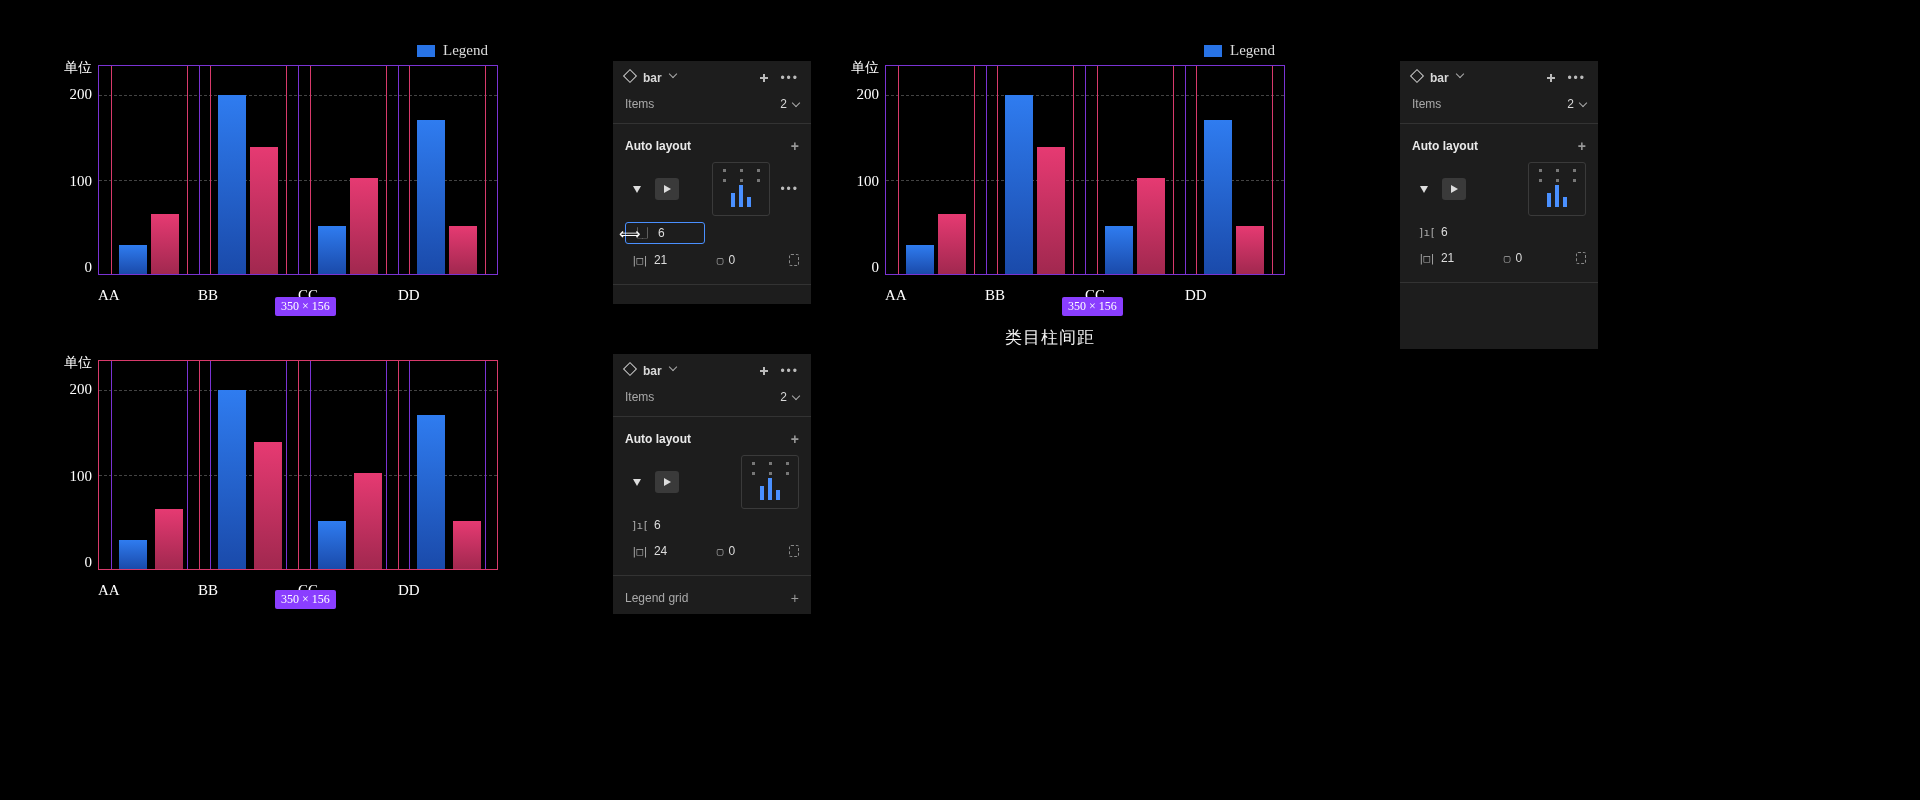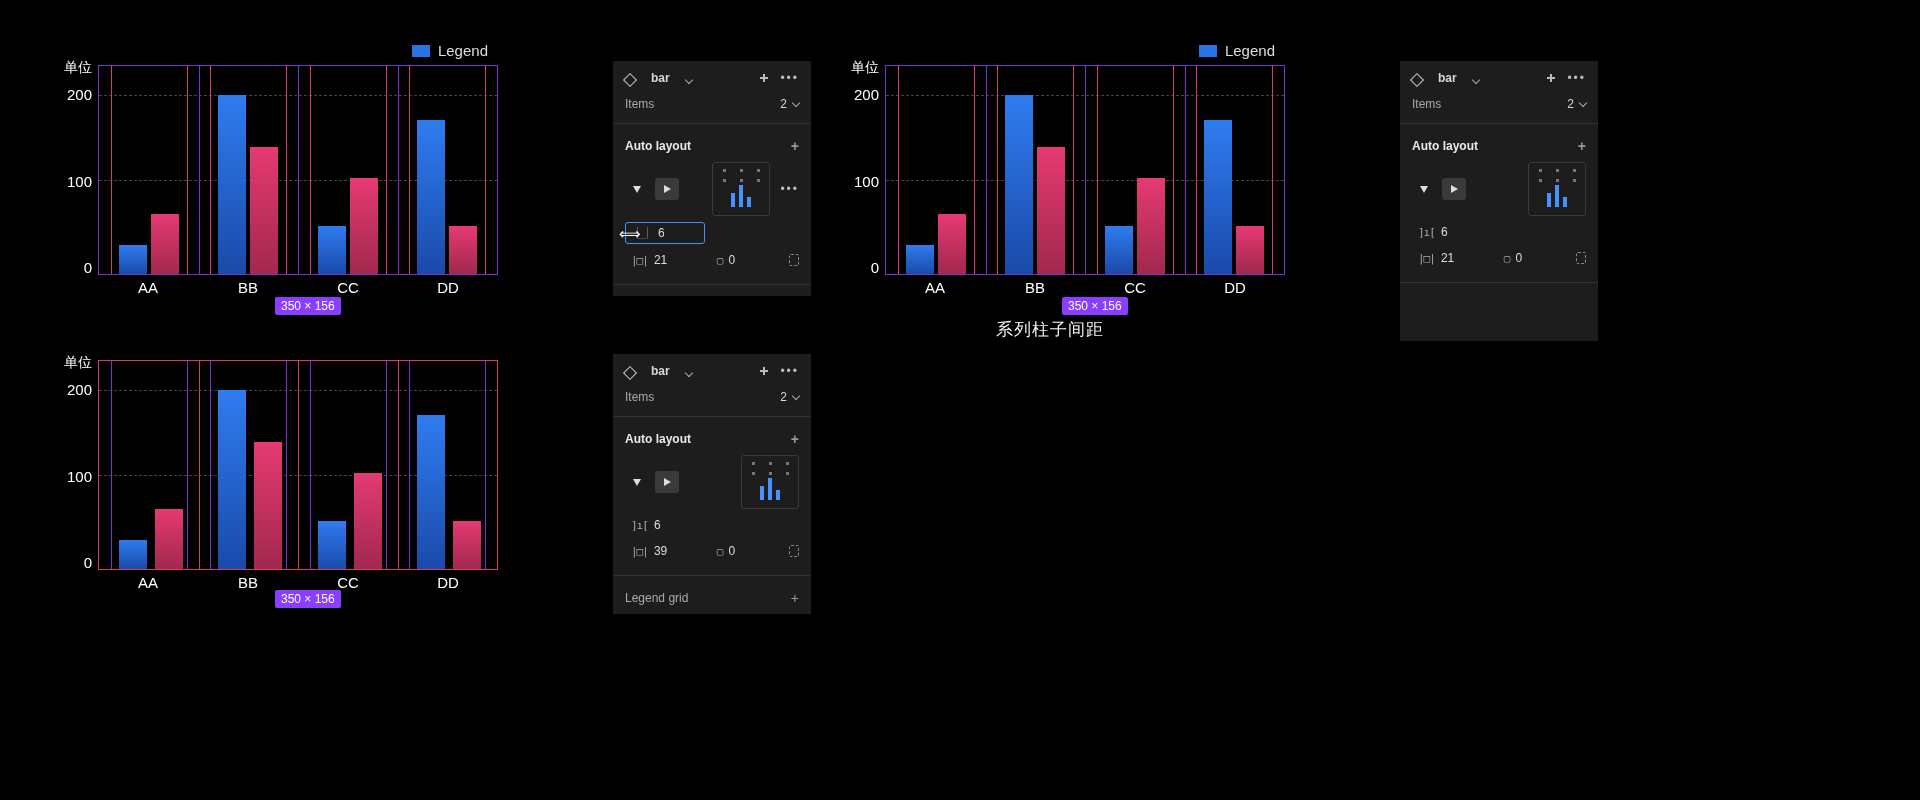--- a/index.html
+++ b/index.html
@@ -12,20 +12,21 @@
   height: 800px;
   position: relative;
 }
 .frame {
   position: absolute;
   display: flex;
 }
 .chart-block {
   width: 470px;
   position: relative;
+  font-family: Liberation Serif, serif;
 }
 .legend {
   display: flex;
   justify-content: flex-end;
   align-items: center;
   gap: 8px;
   padding-right: 10px;
   padding-top: 6px;
   padding-bottom: 6px;
   font-size: 15px;
@@ -86,22 +87,21 @@
   bottom: 0;
 }
 .bar.blue { background: linear-gradient(180deg, #2f7cf0 0%, #1a4aaa 100%); }
 .bar.pink { background: linear-gradient(180deg, #e63a72 0%, #a1284f 100%); }
 .x-axis {
   display: flex;
   margin-left: 70px;
 }
 .x-cat {
   flex: 1;
-  text-align: center;
-  padding-top: 4px;
+  padding-top: 12px;
   font-size: 15px;
 }
 .dim-badge {
   position: absolute;
   background: #8a3eff;
   color: #fff;
   font-size: 12px;
   padding: 2px 6px;
   border-radius: 2px;
   white-space: nowrap;
@@ -121,21 +121,21 @@
   color: #d8d8d8;
   margin-left: 115px;
   font-size: 12px;
 }
 .insp-sec-header {
   display: flex;
   align-items: center;
   justify-content: space-between;
   padding: 10px 12px 8px 12px;
 }
-.insp-left { display: flex; align-items: flex-end; gap: 16px; }
+.insp-left { display: flex; align-items: flex-start; gap: 8px; }
 .insp-right { display: flex; align-items: center; gap: 10px; color: #aaa; }
 .diamond {
   width: 10px; height: 10px;
   border: 1.5px solid #ccc;
   transform: rotate(45deg);
 }
 .chev-down {
   display: inline-block;
   width: 6px; height: 6px;
   border-right: 1.5px solid #aaa;
@@ -429,21 +429,21 @@
         <div class="bar pink" style="left:88%; width:7%; height:23%"></div>
       </div>
     </div>
     <div class="x-axis">
       <div class="x-cat">AA</div>
       <div class="x-cat">BB</div>
       <div class="x-cat">CC</div>
       <div class="x-cat">DD</div>
     </div>
     <div class="dim-badge" style="left:247px; top:261px;">350 × 156</div>
-    <div class="caption">系列柱子间距</div>
+    <div class="caption">类目柱间距</div>
   </div>
 
   <div class="inspector" style="margin-top:25px;">
     <div class="insp-sec-header">
       <div class="insp-left">
         <span class="diamond"></span>
         <span style="font-weight:600;">bar</span>
         <span class="chev-down"></span>
       </div>
       <div class="insp-right">
@@ -597,21 +597,21 @@
       </div>
       <div class="np-row">
         <div class="np-field">
           <span class="np-icon glyph">]ı[</span>
           <span>6</span>
         </div>
       </div>
       <div class="np-row">
         <div class="np-field">
           <span class="np-icon glyph">|□|</span>
-          <span>39</span>
+          <span>24</span>
         </div>
         <div class="np-field" style="margin-left:8px;">
           <span class="np-icon glyph">▢</span>
           <span>0</span>
         </div>
         <span class="corner-icon"></span>
       </div>
     </div>
     <div class="insp-divider"></div>
     <div class="layout-grid-row">

